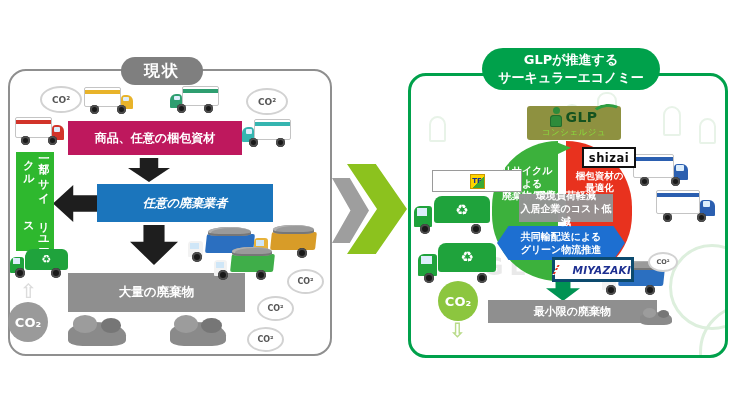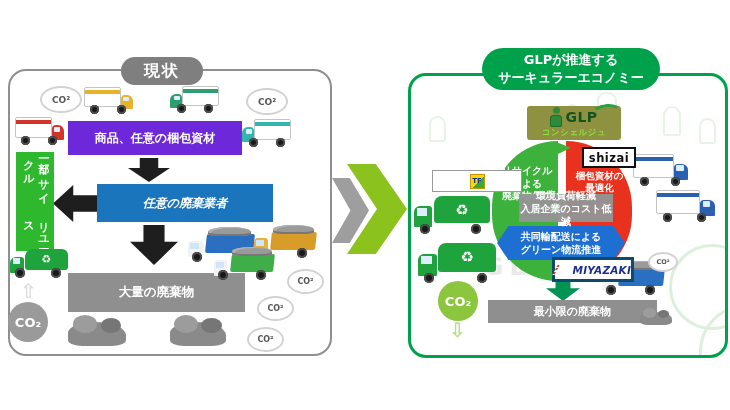--- a/index.html
+++ b/index.html
@@ -63,21 +63,21 @@
   #tip-red{position:absolute;left:61px;top:126px;width:15px;height:13px;background:#e8321e;clip-path:polygon(100% 0,0 55%,100% 100%);}
   .cycletext{position:absolute;color:#fff;font-weight:bold;text-align:center;z-index:3;}
   #center-box{position:absolute;left:519px;top:194px;width:94px;height:28px;background:rgba(148,148,148,.97);color:#fff;font-weight:bold;font-size:10px;line-height:1.3;display:flex;flex-direction:column;align-items:center;justify-content:center;z-index:5;text-align:center;}
   #blue-band{position:absolute;left:497px;top:226px;width:128px;height:34px;background:#1d6fd1;clip-path:polygon(0 50%,9% 0,91% 0,100% 50%,91% 100%,9% 100%);color:#fff;font-weight:bold;font-size:10px;line-height:1.35;display:flex;flex-direction:column;align-items:center;justify-content:center;z-index:4;text-align:center;}
   
   .logo{position:absolute;background:#fff;display:flex;align-items:center;justify-content:center;z-index:8;}
   #logo-concierge{left:527px;top:106px;width:94px;height:32px;background:#8e9140;border-radius:3px;flex-direction:column;padding:1px 0;}
   #logo-concierge .row{display:flex;align-items:center;gap:3px;position:relative;}
   #logo-concierge .brand{color:#14521f;font-weight:800;font-size:14px;letter-spacing:.5px;}
   #logo-concierge .swoosh{position:absolute;right:-24px;top:-3px;width:24px;height:12px;border:3px solid transparent;border-top-color:#2f9e41;border-radius:50%;transform:rotate(-6deg);}
-  #logo-concierge .sub{color:#8adf3c;font-weight:bold;font-size:8.5px;letter-spacing:.5px;text-align:right;}
+  #logo-concierge .sub{color:#8adf3c;font-weight:normal;font-size:8.5px;letter-spacing:.5px;text-align:right;}
   .person{position:relative;width:12px;height:20px;}
   .person::before{content:"";position:absolute;left:3px;top:0;width:7px;height:7px;border-radius:50%;background:#2e8b3a;}
   .person::after{content:"";position:absolute;left:0;top:8px;width:12px;height:12px;border-radius:4px 4px 2px 2px;background:#2e8b3a;box-shadow:inset 0 0 0 1px #226b2b;}
   #logo-shizai{left:582px;top:147px;width:50px;height:17px;border:2px solid #101010;color:#101010;font-weight:800;font-size:11.5px;letter-spacing:.5px;}
   #logo-treasure{left:432px;top:170px;width:88px;height:20px;border:1px solid #9a9a9a;gap:3px;font-size:8px;font-weight:800;color:#1c1c1c;}
   #logo-treasure .tficon{width:13px;height:13px;background:linear-gradient(135deg,#ffd400 55%,#3aa935 55%);color:#15338f;font-size:7px;font-weight:800;display:flex;align-items:center;justify-content:center;border:1px solid #c99700;}
   #logo-miyazaki{left:552px;top:257px;width:76px;height:19px;border:3px solid #0c4a6e;gap:16px;}
   #logo-miyazaki .mark{width:13px;height:10px;background:repeating-linear-gradient(#e8321e 0 2px,#fff 2px 3.4px);transform:skewX(-28deg);}
   #logo-miyazaki .txt{color:#1d2f91;font-weight:800;font-style:italic;font-size:10.5px;letter-spacing:.2px;}
   
@@ -119,21 +119,21 @@
       </div>
       <div class="cab"></div>
     </div>
   <div class="truck flip" style="--c:#35b5b0;left:241px;top:119px;width:50px;height:28px;">
       <div class="cargo">
         <div class="stripe"></div>
       </div>
       <div class="cab"></div>
     </div>
 
-  <div class="jbox" style="left:68px;top:121px;width:174px;height:34px;background:#6d28d9;font-size:12px;">
+  <div class="jbox" style="left:68px;top:121px;width:174px;height:34px;background:#be185d;font-size:12px;">
     <span>商品、任意の梱包資材</span>
   </div>
   <div class="blkarrow down" style="left:128px;top:158px;width:42px;height:24px;"></div>
   <div class="jbox" style="left:97px;top:184px;width:176px;height:38px;background:#1b75bc;font-size:12px;font-style:italic;">
     <span>任意の廃棄業者</span>
   </div>
   <div class="blkarrow left" style="left:53px;top:185px;width:44px;height:37px;"></div>
   <div class="blkarrow down" style="left:130px;top:225px;width:48px;height:40px;"></div>
   <div class="jbox" style="left:68px;top:273px;width:177px;height:39px;background:#8f8f8f;font-size:12.5px;">
     <span>大量の廃棄物</span>

